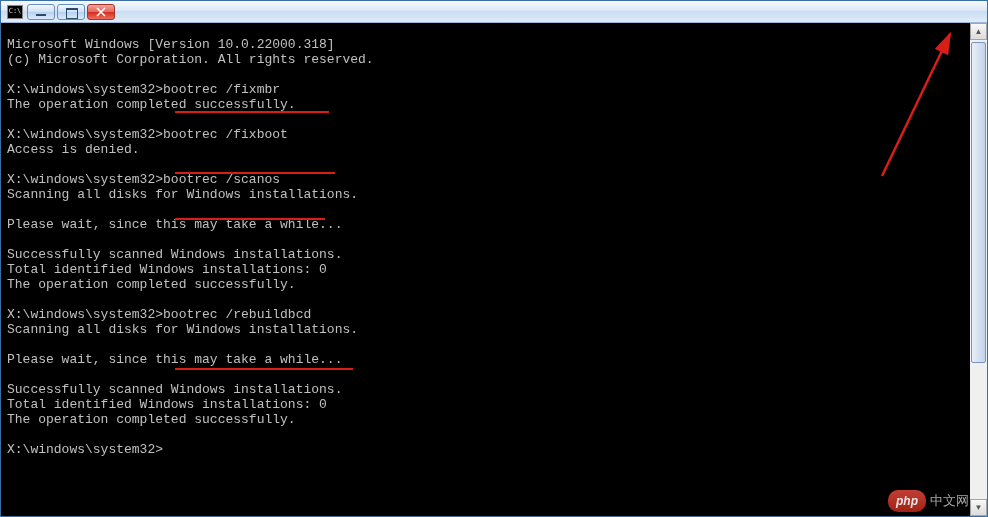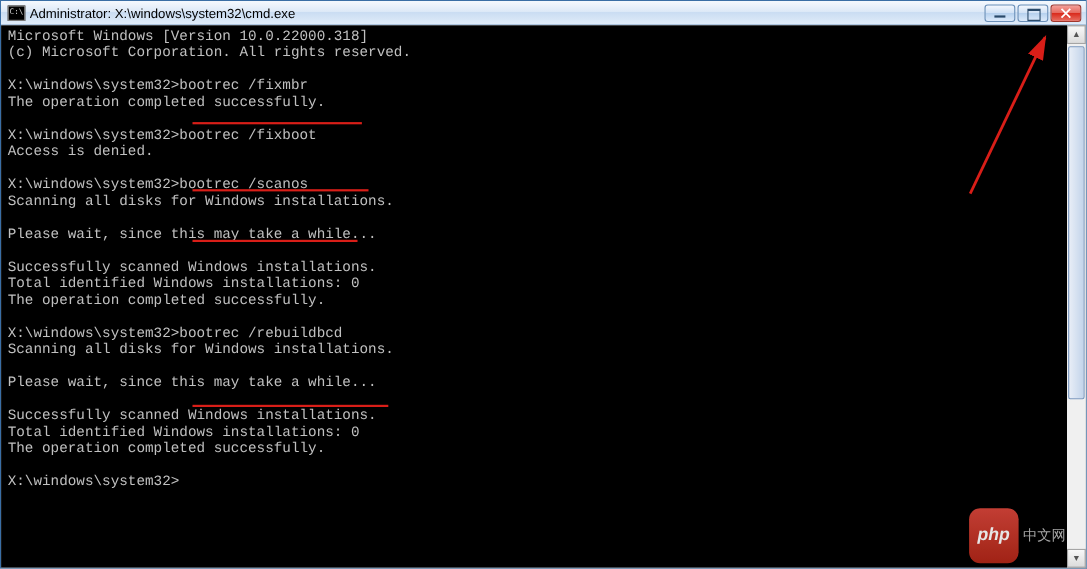--- a/index.html
+++ b/index.html
@@ -99,21 +99,21 @@
   .btn-close svg { width: 10px; height: 10px; }
 
   .terminal-area {
     flex: 1;
     background: #000;
     position: relative;
     display: flex;
   }
   .terminal {
     flex: 1;
-    padding: 2px 6px;
+    padding: 14px 6px;
     font-family: Consolas, "Courier New", monospace;
     font-size: 13px;
     line-height: 15px;
     color: #c0c0c0;
     white-space: pre;
     overflow: hidden;
   }
   .scrollbar {
     width: 17px;
     background: #f0f0f0;
@@ -150,37 +150,36 @@
     bottom: 4px;
     right: 18px;
     display: flex;
     align-items: center;
     gap: 4px;
     opacity: 0.9;
   }
   .wm-badge {
     background: linear-gradient(to bottom,#d8453a,#b22718);
     color:#fff;
-    font-size:16px;
+    font-size:12px;
     font-weight:bold;
     font-style:italic;
-    padding:16px 8px;
+    padding:4px 8px;
     border-radius:10px;
     font-family: Arial, sans-serif;
   }
   .wm-text { color:#b8b8b8; font-size:13px; font-family:Liberation Mono, monospace;}
 </style>
 </head>
 <body>
 
 <div class="window">
 
   <div class="titlebar">
     <div class="title-icon">C:\</div>
-    <div class="title-text">Administrator: X:\windows\system32\cmd.exe</div>
     <div class="window-controls">
       <div class="win-btn btn-min" title="minimize"></div>
       <div class="win-btn btn-max" title="maximize"></div>
       <div class="win-btn btn-close" title="close">
         <svg viewBox="0 0 10 10">
             <path d="M1 1 L9 9 M9 1 L1 9" stroke="#fff" stroke-width="1.6"></path>
           </svg>
       </div>
     </div>
   </div>

